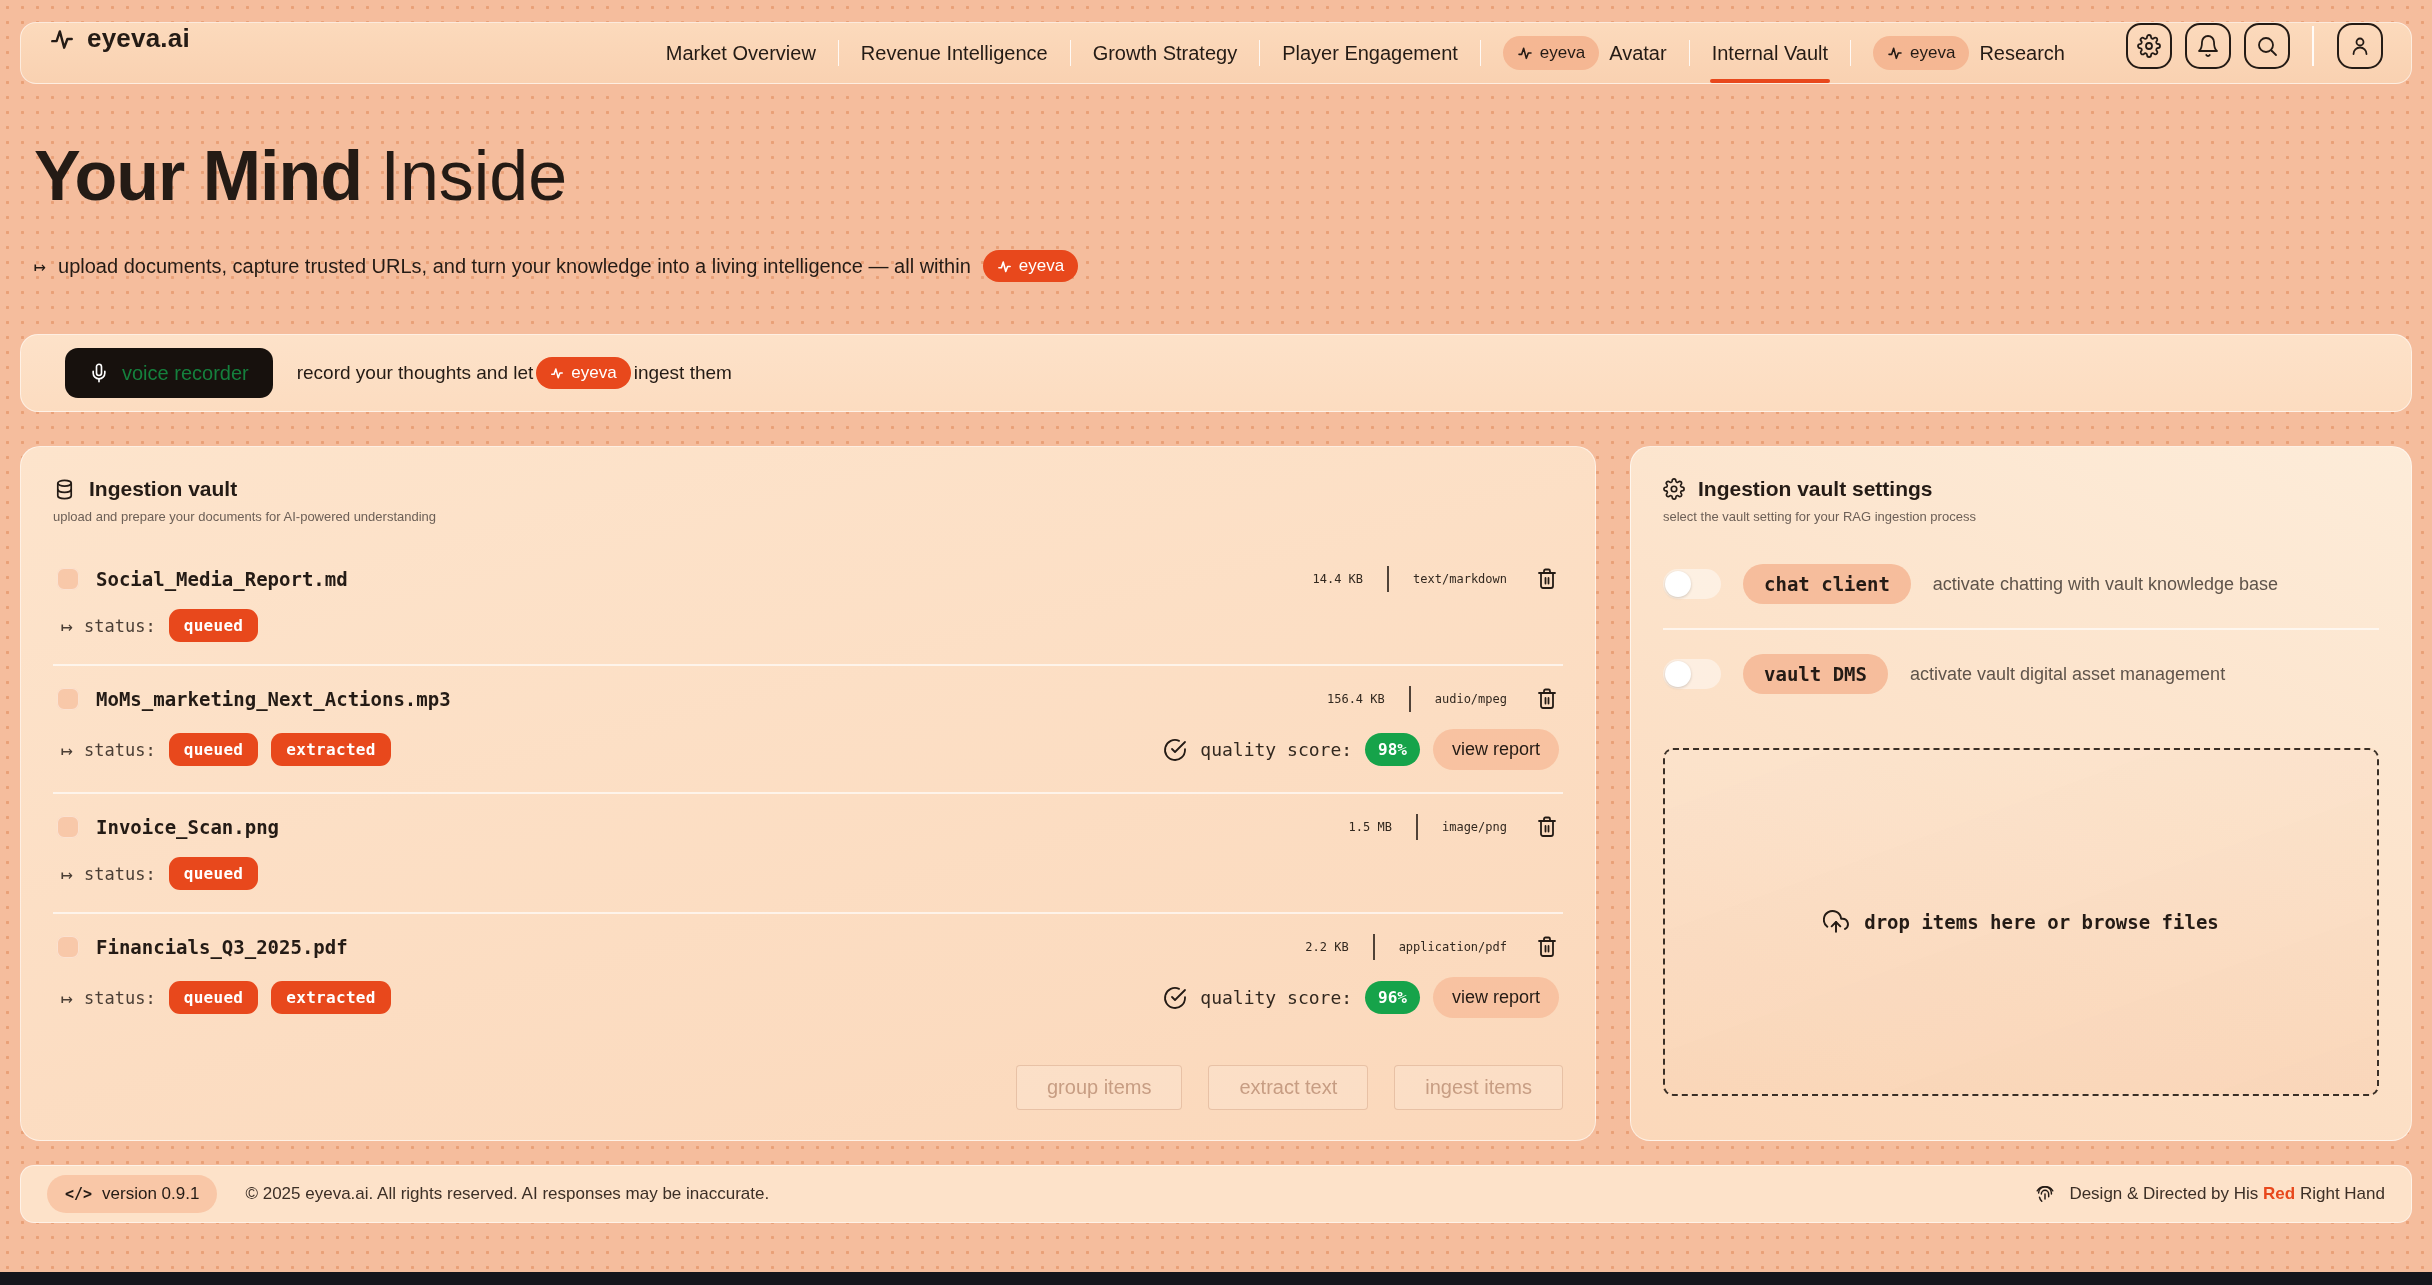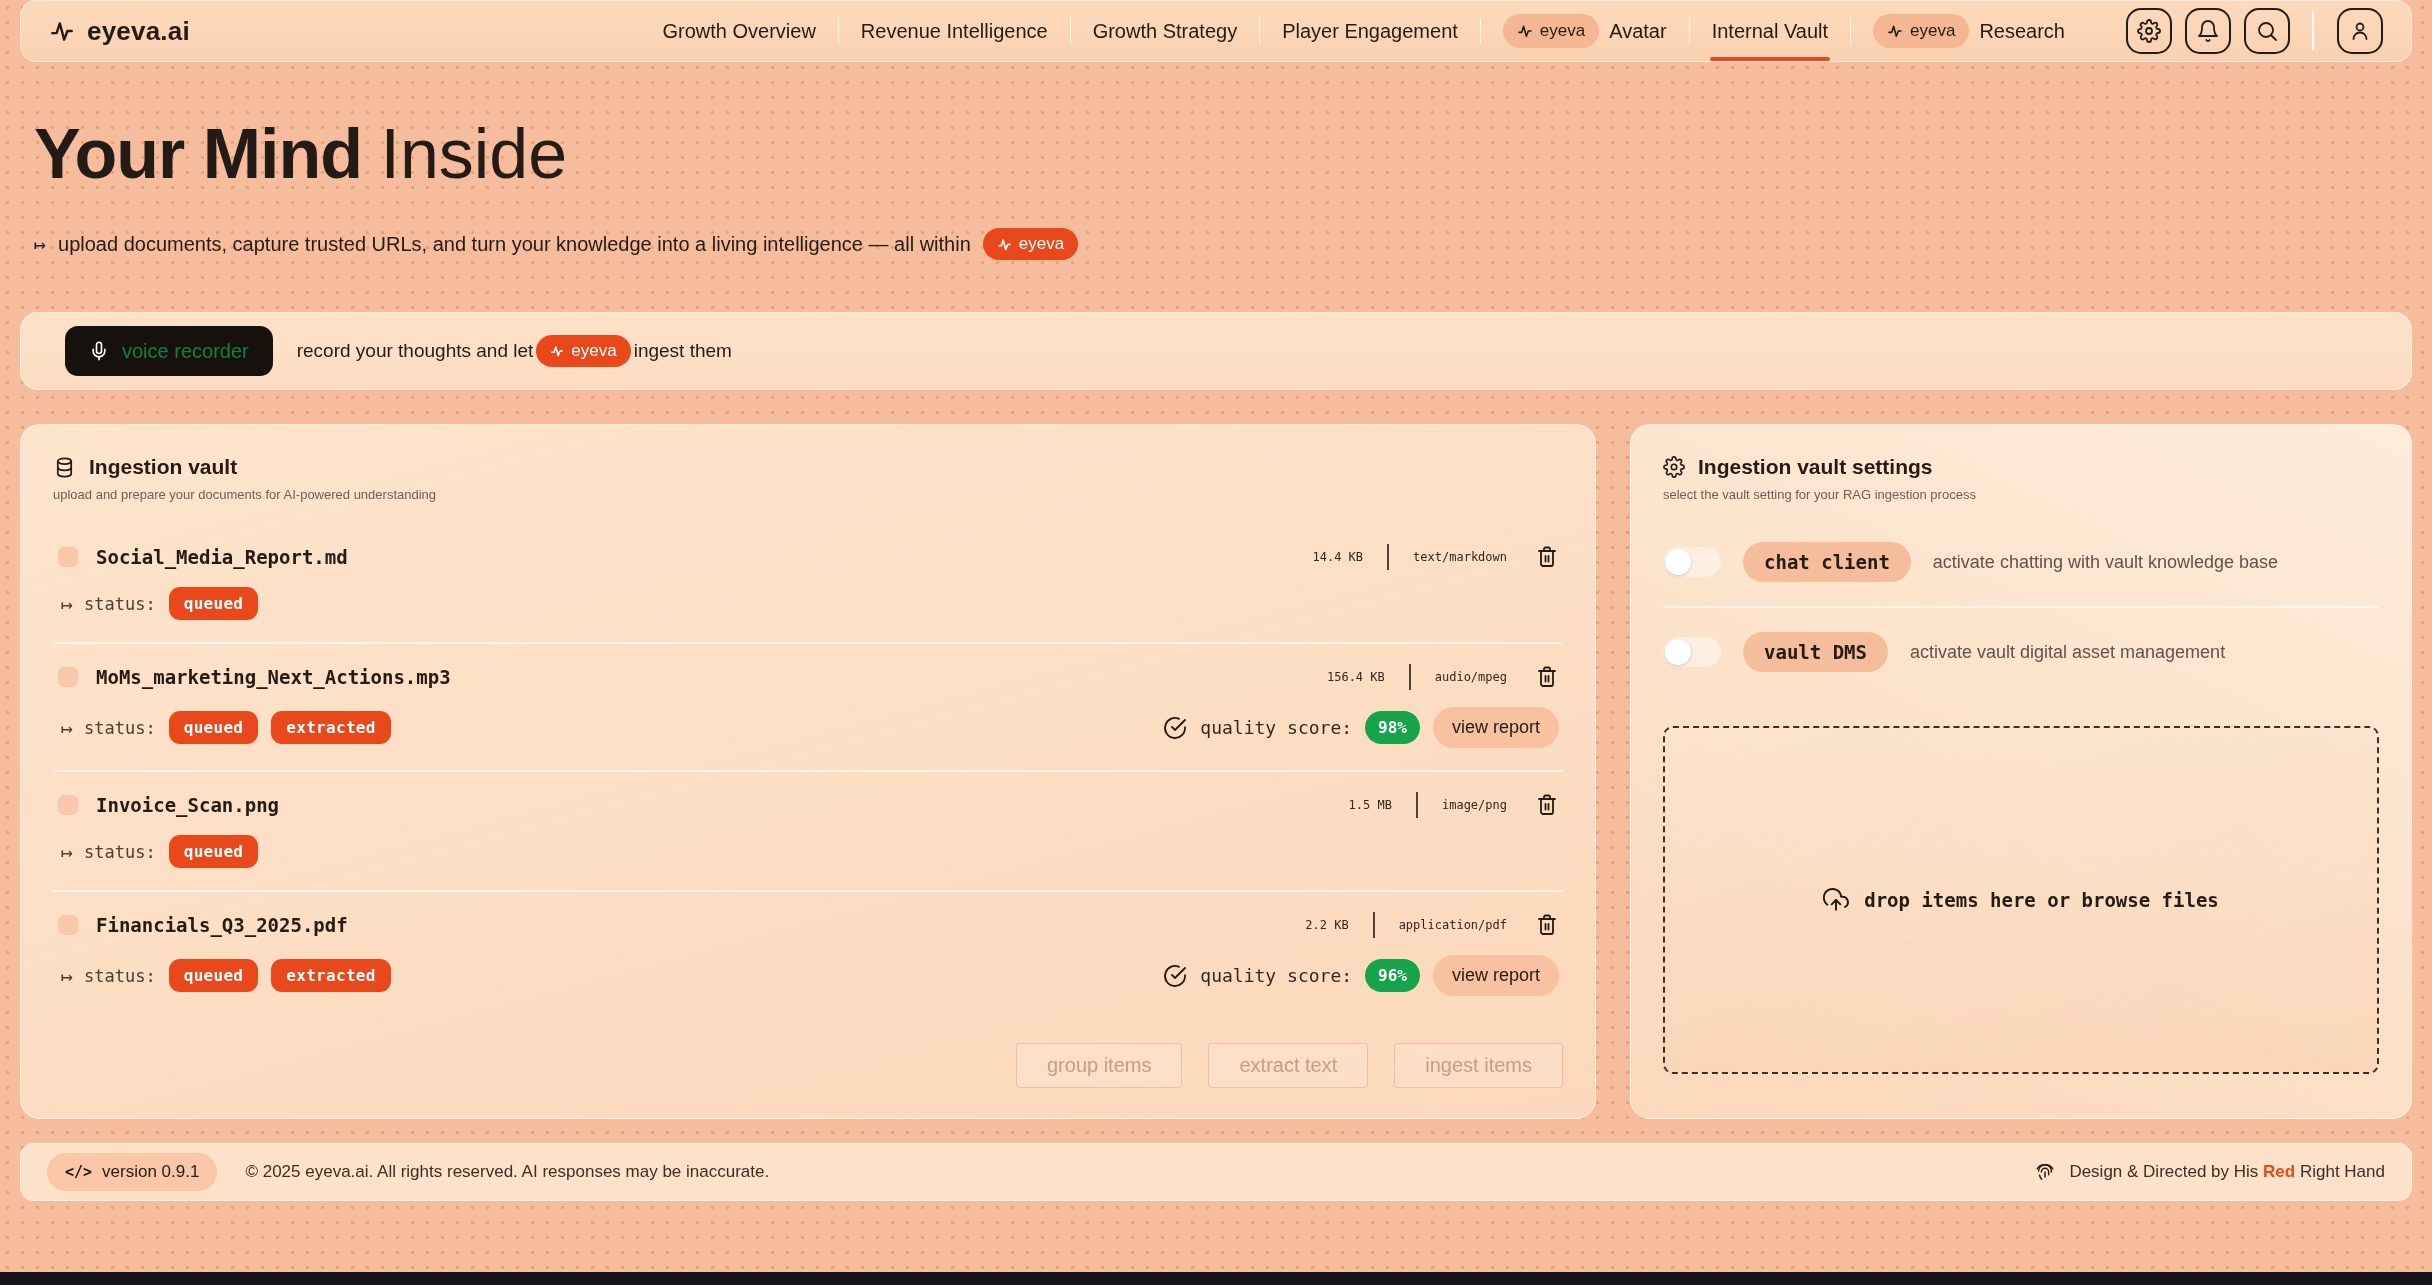--- a/index.html
+++ b/index.html
@@ -18,26 +18,26 @@
     background-image: radial-gradient(#e9a077 1.4px, transparent 1.5px);
     background-size: 15px 15px;
     position: relative;
   }
   svg { display: block; }
   .stroke { fill: none; stroke: var(--ink); stroke-width: 1.8; stroke-linecap: round; stroke-linejoin: round; }
   .stroke-w { fill: none; stroke: #fff; stroke-width: 2; stroke-linecap: round; stroke-linejoin: round; }
 
   
   .topbar {
-    margin: 0 20px 0;
+    margin: 22px 20px 0;
     height: 62px;
     border-radius: 16px;
     background: linear-gradient(180deg, #fcdabc, #f9d1b1);
     border: 1px solid var(--panel-border);
-    display: flex; align-items: center;
+    display: flex; align-items: flex-start;
     padding: 0 28px;
   }
   .logo { display: flex; align-items: center; gap: 12px; font-size: 26px; font-weight: 700; letter-spacing: .2px; }
   nav { margin-left: auto; display: flex; align-items: center; height: 100%; }
   .nav-item {
     position: relative; height: 100%;
     display: flex; align-items: center; gap: 10px;
     padding: 0 22px; font-size: 20px; white-space: nowrap; cursor: pointer;
   }
   .nav-item.active { font-weight: 400; }
@@ -188,21 +188,21 @@
     <span>
       <svg width="26" height="26" viewBox="0 0 24 24" class="stroke" style="stroke-width:2.2">
           <polyline points="3 14 7 14 10 5 14 20 17 12 21 12"></polyline>
         </svg>
     </span>
     <span>eyeva.ai</span>
   </div>
 
   <nav>
     <div class="nav-item">
-      <span>Growth Overview</span>
+      <span>Market Overview</span>
     </div>
     <div class="nav-sep"></div>
     <div class="nav-item">
       <span>Revenue Intelligence</span>
     </div>
     <div class="nav-sep"></div>
     <div class="nav-item">
       <span>Growth Strategy</span>
     </div>
     <div class="nav-sep"></div>

